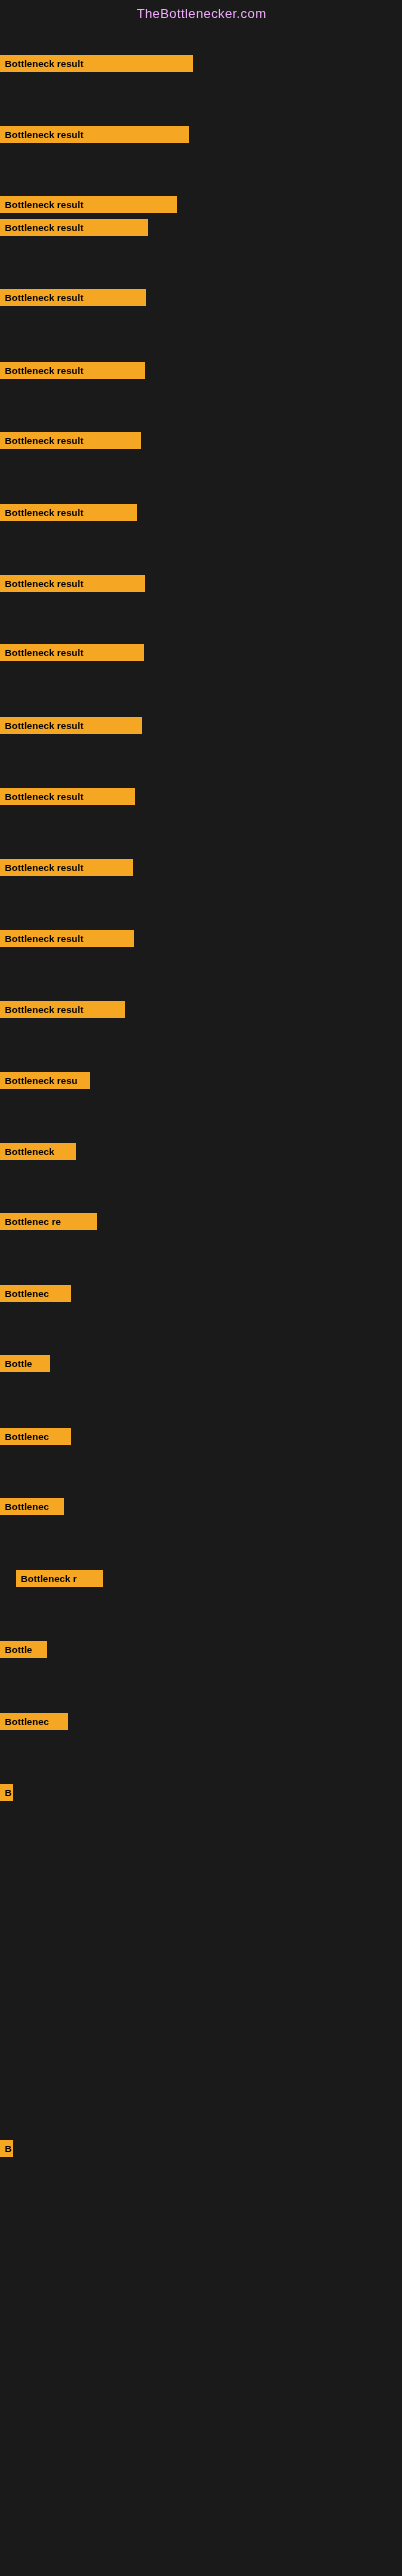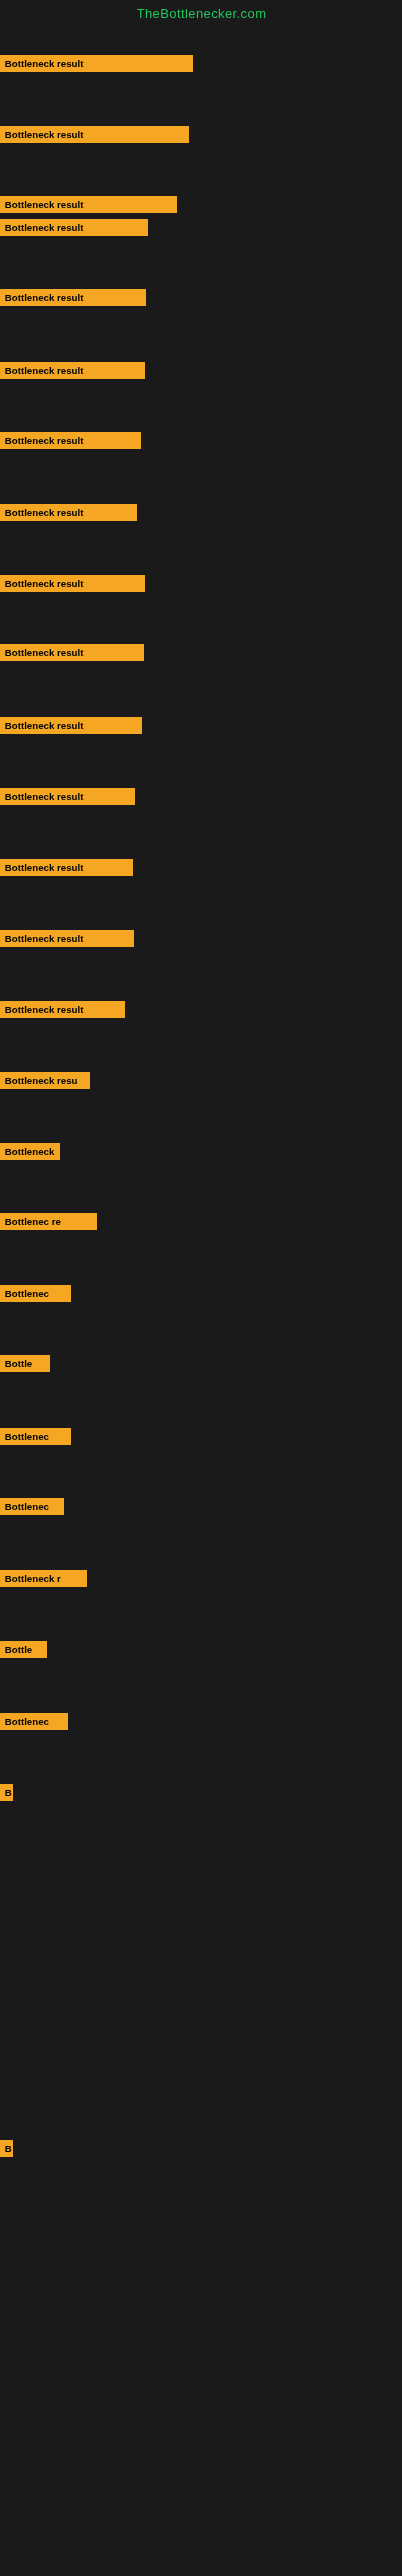--- a/index.html
+++ b/index.html
@@ -11,21 +11,21 @@
     body {
       width: 403px;
       min-height: 2576px;
       background-color: #1a1a1a;
       font-family: Arial, sans-serif;
       position: relative;
     }
 
     .site-title {
       text-align: center;
-      color: #22c55e;
+      color: #f0abfc;
       font-size: 13px;
       padding: 6.4px 0 9.7px 0;
       letter-spacing: 0.4px;
     }
 
     .bottleneck-bar {
       display: flex;
       align-items: center;
       margin-bottom: 15px;
       position: absolute;
@@ -90,38 +90,38 @@
     <div class="bottleneck-bar" style="top: 899px; left: 0px;">
       <div class="bottleneck-label" style="width: 134px;">Bottleneck result</div>
     </div>
     <div class="bottleneck-bar" style="top: 970px; left: 0px;">
       <div class="bottleneck-label" style="width: 125px;">Bottleneck result</div>
     </div>
     <div class="bottleneck-bar" style="top: 1041px; left: 0px;">
       <div class="bottleneck-label" style="width: 90px;">Bottleneck resu</div>
     </div>
     <div class="bottleneck-bar" style="top: 1112px; left: 0px;">
-      <div class="bottleneck-label" style="width: 60px;">Bottleneck</div>
+      <div class="bottleneck-label" style="width: 76px;">Bottleneck</div>
     </div>
     <div class="bottleneck-bar" style="top: 1182px; left: 0px;">
       <div class="bottleneck-label" style="width: 97px;">Bottlenec re</div>
     </div>
     <div class="bottleneck-bar" style="top: 1254px; left: 0px;">
       <div class="bottleneck-label" style="width: 71px;">Bottlenec</div>
     </div>
     <div class="bottleneck-bar" style="top: 1324px; left: 0px;">
       <div class="bottleneck-label" style="width: 50px;">Bottle</div>
     </div>
     <div class="bottleneck-bar" style="top: 1397px; left: 0px;">
       <div class="bottleneck-label" style="width: 71px;">Bottlenec</div>
     </div>
     <div class="bottleneck-bar" style="top: 1467px; left: 0px;">
       <div class="bottleneck-label" style="width: 64px;">Bottlenec</div>
     </div>
-    <div class="bottleneck-bar" style="top: 1539px; left: 0px;">
+    <div class="bottleneck-bar" style="top: 1539px; left: 16px;">
       <div class="bottleneck-label" style="width: 87px;">Bottleneck r</div>
     </div>
     <div class="bottleneck-bar" style="top: 1610px; left: 0px;">
       <div class="bottleneck-label" style="width: 47px;">Bottle</div>
     </div>
     <div class="bottleneck-bar" style="top: 1682px; left: 0px;">
       <div class="bottleneck-label" style="width: 68px;">Bottlenec</div>
     </div>
     <div class="bottleneck-bar" style="top: 1753px; left: 0px;">
       <div class="bottleneck-label" style="width: 13px;">B</div>

